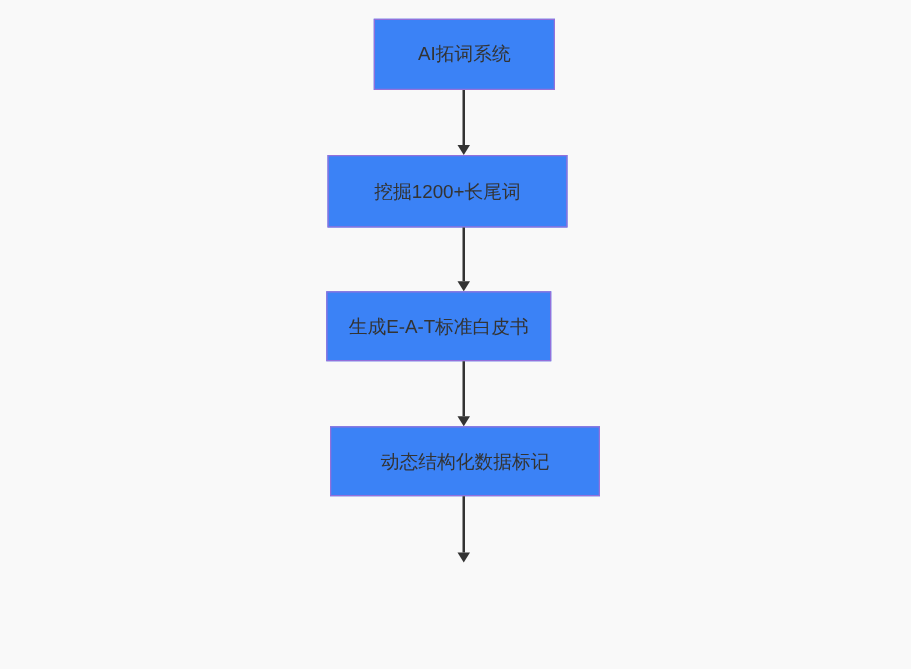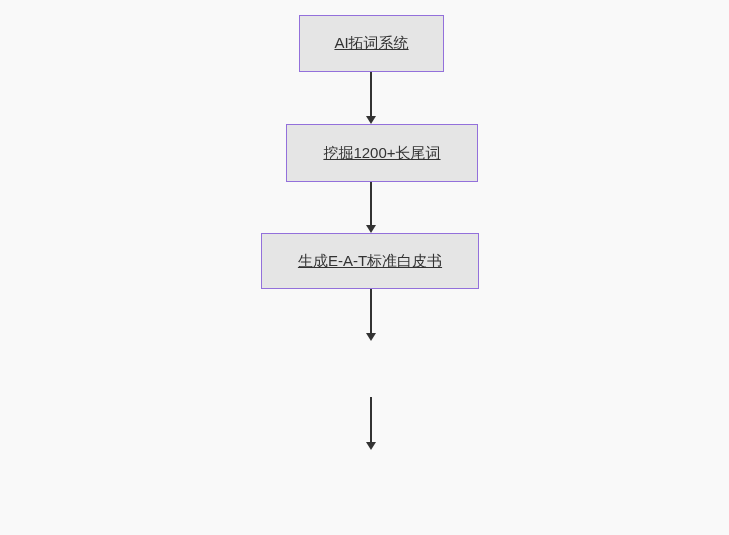--- a/index.html
+++ b/index.html
@@ -15,34 +15,33 @@
   }
   .stage {
     position: relative;
     width: 729px;
     height: 535px;
     background: #f9f9f9;
   }
   .node {
     position: absolute;
     box-sizing: border-box;
-    background: #e5e5e5;
+    background: #3b82f6;
     border: 1px solid #9370db;
     color: #333333;
     font-size: 15px;
     display: flex;
     align-items: center;
     justify-content: center;
     text-align: center;
     white-space: nowrap;
-    text-decoration: underline;
   }
   .node-1 { left: 299px; top: 15px;  width: 145px; height: 57px; }
-  .node-2 { left: 286px; top: 124px; width: 192px; height: 58px; }
-  .node-3 { left: 261px; top: 233px; width: 218px; height: 56px; }
+  .node-2 { left: 262px; top: 124px; width: 192px; height: 58px; }
+  .node-3 { left: 261px; top: 233px; width: 180px; height: 56px; }
   .node-4 { left: 264px; top: 341px; width: 216px; height: 56px; }
   .node-5 { left: 255px; top: 450px; width: 231px; height: 57px; }
 
   .arrow {
     position: absolute;
     left: 370px;
     width: 2px;
     background: #333333;
   }
   .arrow::after {
@@ -77,17 +76,20 @@
   </div>
 
   <div class="arrow arrow-2"></div>
 
   <div class="node node-3">
     <span>生成E-A-T标准白皮书</span>
   </div>
 
   <div class="arrow arrow-3"></div>
 
+  <div class="node node-4">
+    <span>动态结构化数据标记</span>
+  </div>
 
   <div class="arrow arrow-4"></div>
 
 
 </div>
 
 </body></html>

